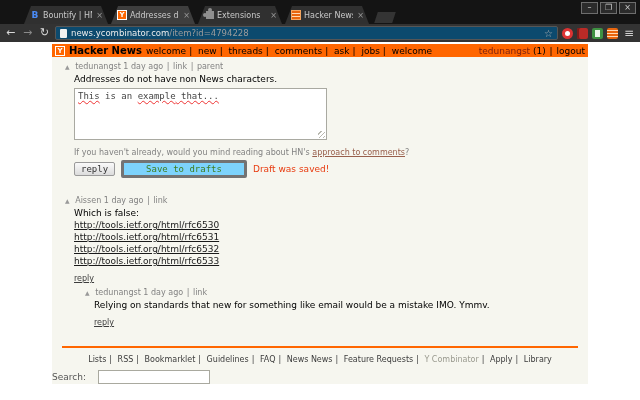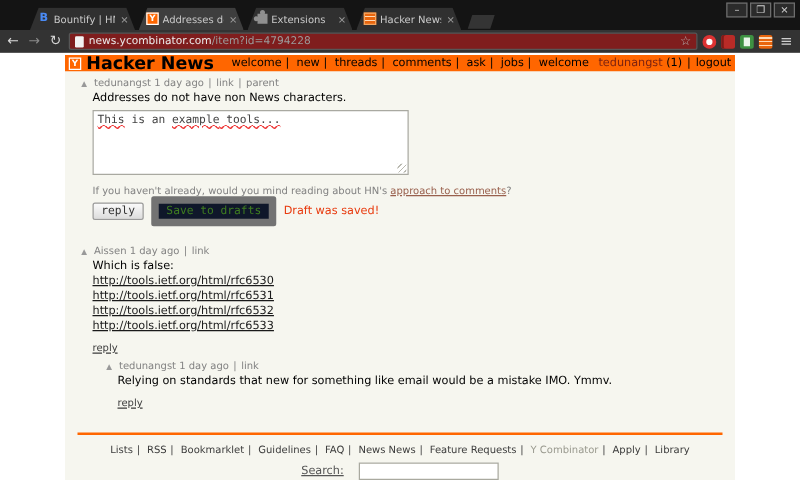--- a/index.html
+++ b/index.html
@@ -29,21 +29,21 @@
   .fav-drafts { background:#e8650d; border:1px solid #f4a55f;
                 background-image:repeating-linear-gradient(#e8650d 0 2px, #ffd9b5 2px 3px); }
   .wincontrols { position:absolute; top:2px; right:4px; display:flex; gap:2px; }
   .winbtn { width:17px; height:12px; border:1px solid #6d6d6d; background:#2b2b2b; color:#cfcfcf;
             font-size:8px; line-height:10px; text-align:center; }
 
   .toolbar { position:absolute; top:24px; left:0; width:640px; height:18px; background:#333;
              display:flex; align-items:center; padding:0 4px; gap:4px; }
   .navbtn { color:#d8d8d8; font-size:11px; line-height:16px; width:13px; text-align:center; }
   .navbtn.dim { color:#8a8a8a; }
-  .urlbar { flex:1; height:14px; background:#7f1d1d; border:1px solid #565656; border-radius:2px;
+  .urlbar { flex:1; height:14px; background:#0c4a6e; border:1px solid #565656; border-radius:2px;
             display:flex; align-items:center; padding:0 4px; gap:4px; }
   .doc-icon { width:7px; height:9px; background:#f2f2f2; border-radius:1px; }
   .url { font-size:8.5px; white-space:nowrap; overflow:hidden; }
   .url .host { color:#ececec; }
   .url .path { color:#9b9b9b; }
   .starbtn { margin-left:auto; color:#b5b5b5; font-size:10px; }
   .ext { width:11px; height:11px; border-radius:2px; flex:0 0 auto; position:relative; }
   .ext-adblock { border-radius:50%; background:#d33; }
   .ext-adblock::after { content:""; position:absolute; left:3px; top:3px; width:5px; height:5px; background:#fff; border-radius:50%; }
   .ext-book { background:#b92b27; box-shadow:inset 2px 0 0 #7e1b18; }
@@ -54,21 +54,21 @@
 
   
   .viewport { position:absolute; top:43px; left:0; width:640px; height:343px; background:#fff; }
   .hn-page { position:absolute; left:52px; top:1px; width:536px; height:340px; background:#f6f6ef;
              display:flex; flex-direction:column; }
 
   .hn-top { height:13px; background:#ff6600; display:flex; align-items:center; padding:0 3px;
             font-size:9px; color:#000; white-space:nowrap; }
   .hn-logo { width:10px; height:10px; border:1px solid #fff; color:#fff; background:#ff6600;
              font-size:7px; font-weight:bold; line-height:8px; text-align:center; margin-right:4px; }
-  .hn-title { font-weight:bold; margin-right:12px; font-size:14px; }
+  .hn-title { font-weight:bold; margin-right:2px; font-size:10px; }
   .hn-nav span.nav-item { margin:0 2px; }
   .hn-user { margin-left:auto;text-align:center; }
   .hn-user .uname { color:#7d2310; }
   .sep { margin:0 1px; }
 
   .hn-body { flex:1; padding:5px 10px 0 13px; }
   .chead { font-size:8px; color:#828282; height:11px; white-space:nowrap; }
   .chead .varrow { color:#999; font-size:6px; margin-right:3px; }
   .ctext { font-size:9px; color:#000; margin:1px 0 0 9px; }
 
@@ -79,34 +79,34 @@
   .ta .grip { position:absolute; right:1px; bottom:1px; width:7px; height:7px;
         background:repeating-linear-gradient(135deg, transparent 0 2px, #b9b9b0 2px 3px); }
 
   .note { margin:8px 0 0 9px; font-size:8px; color:#828282; }
   .note a { color:#99604d; text-decoration:underline; }
 
   .btnrow { margin:4px 0 0 9px; display:flex; align-items:center; gap:6px; height:15px; }
   .btn { font-family:"DejaVu Sans Mono","Liberation Mono",monospace; font-size:9px; }
   .btn-reply { background:linear-gradient(#fafafa,#dcdcdc); border:1px solid #9a9a9a; border-radius:2px;
                padding:1px 6px; color:#333; }
-  .btn-save { background:#0f172a; border:6px solid #737373; border-radius:2px; padding:1px 6px; color:#3f7d20; }
+  .btn-save { background:#7dd3fc; border:3px solid #737373; border-radius:2px; padding:1px 22px; color:#3f7d20; }
   .status { font-size:9px; color:#e83a0e; }
 
   .c2 { margin-top:20px; }
   .curl { display:block; margin:2px 0 0 9px; font-size:9px; color:#1a1a1a; text-decoration:underline; }
   .reply-link { display:inline-block; margin:3px 0 0 9px; font-size:8px; color:#3c3c3c; text-decoration:underline; }
   .child { margin:3px 0 0 20px; }
 
   .hn-footer { margin-top:auto; text-align:center; }
   .frule { height:2px; background:#ff6600; margin:0 10px; }
   .flinks { margin-top:7px; font-size:8px; color:#3c3c3c; }
   .flinks span.f-item { margin:0 2px; }
   .flinks .lite { color:#9a9a8f; }
-  .fsearch { margin-top:6px; font-size:9px; color:#555; display:flex; justify-content:center; align-items:center; gap:12px;text-decoration:underline; }
+  .fsearch { margin-top:6px; font-size:9px; color:#555; display:flex; justify-content:flex-start; align-items:center; gap:12px; }
   .fsearch input { width:112px; height:14px; border:1px solid #a9a99f; background:#fff; font-size:9px; }
 </style>
 </head>
 <body>
 
 <div class="screen">
 
   <div class="chrome">
     <div class="titlebar">
       <div class="tabstrip">
@@ -187,21 +187,21 @@
           <span>tedunangst</span>
           <span>1 day ago</span>
           <span class="sep">|</span>
           <span>link</span>
           <span class="sep">|</span>
           <span>parent</span>
         </div>
         <div class="ctext">Addresses do not have non News characters.</div>
 
         <div class="ta">
-          <span class="sq">This</span><span> is an </span><span class="sq">example</span><span class="sq"> tools...</span>
+          <span class="sq">This</span><span> is an </span><span class="sq">example</span><span class="sq"> that...</span>
           <span class="grip"></span>
         </div>
 
         <div class="note">
           <span>If you haven't already, would you mind reading about HN's </span><a>approach to comments</a><span>?</span>
         </div>
 
         <div class="btnrow">
           <button class="btn btn-reply">reply</button>
           <button class="btn btn-save">Save to drafts</button>

